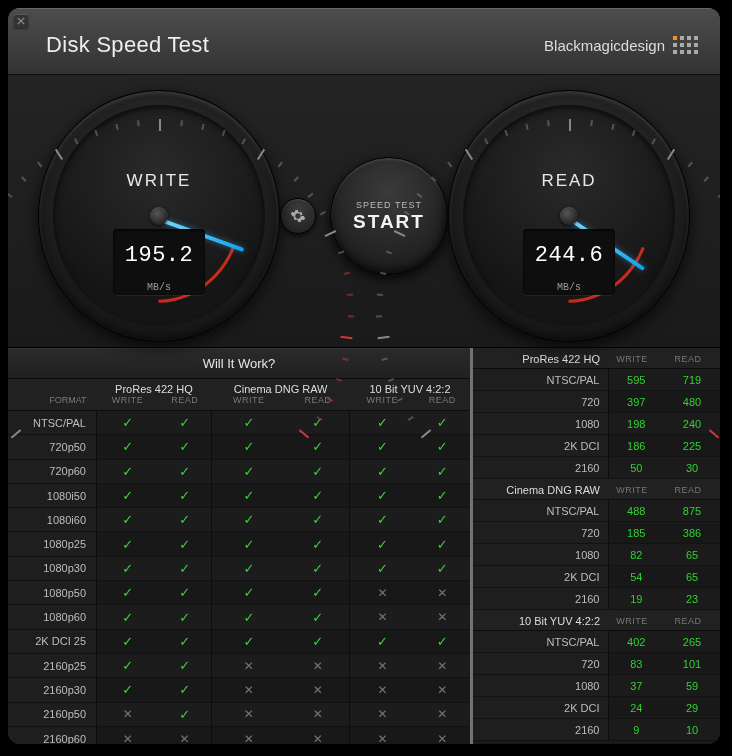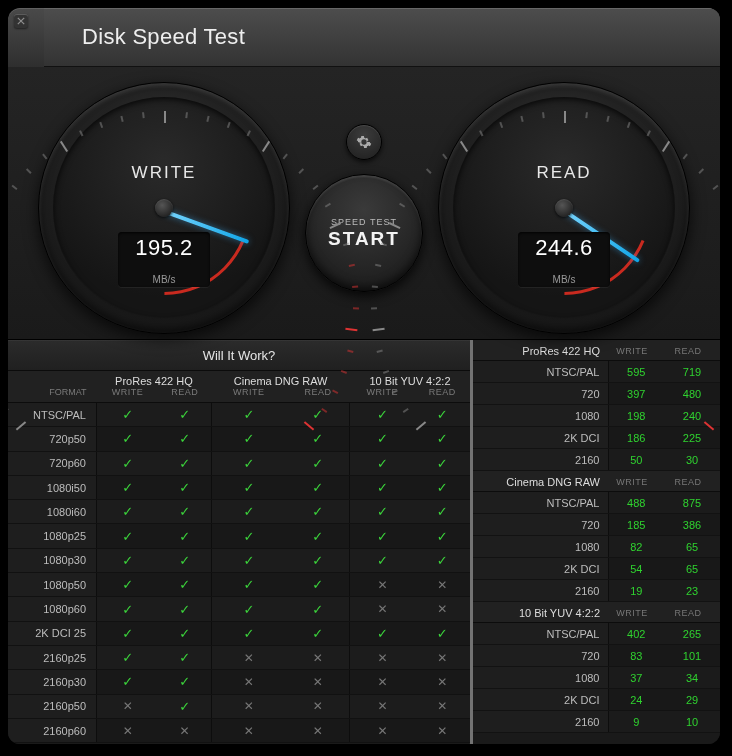--- a/index.html
+++ b/index.html
@@ -31,25 +31,24 @@
     box-shadow: inset 0 1px 0 rgba(255,255,255,0.2), 0 1px 2px rgba(0,0,0,0.5);
     display: flex; align-items: center; justify-content: center;
     cursor: pointer;
   }
   .close-btn svg { width: 8px; height: 8px; opacity: 0.6; }
   .titlebar {
     height: 58px;
     display: flex;
     align-items: center;
     justify-content: space-between;
-    padding: 0 22px 0 38px;
+    padding: 8px 22px 0 38px;
     background: linear-gradient(180deg, #4d4d4d 0%, #333 100%);
     border-bottom: 1px solid #111;
     box-shadow: inset 0 1px 0 rgba(255,255,255,0.15);
-    margin-left: 36px;
   }
   .app-title {
     font-size: 22px;
     font-weight: 300;
     color: #eee;
     letter-spacing: 0.3px;
   }
   .brand {
     font-size: 15px;
     font-weight: 300;
@@ -103,22 +102,23 @@
   }
   .gauge-value-box {
     position: absolute;
     bottom: 32px;
     left: 50%;
     transform: translateX(-50%);
     width: 84px;
     text-align: center;
     background: #0e0e0e;
     border-radius: 4px;
-    padding: 5px 4px 2px;
+    padding: 16px 4px 2px;
     box-shadow: inset 0 1px 3px rgba(0,0,0,0.9), 0 1px 0 rgba(255,255,255,0.06);
+    font-family: Liberation Mono, monospace;
   }
   .gauge-value { font-size: 22px; font-weight: 500; color: #fff; letter-spacing: 0.5px; line-height: 1; }
   .gauge-unit { font-size: 10px; color: #999; margin-top: 15px; }
 
   .tick {
     position: absolute;
     left: 50%; top: 50%;
     width: 2px; height: 12px;
     background: #888;
     transform-origin: 50% 97px;
@@ -150,21 +150,21 @@
     left: 50%; top: 50%;
     width: 18px; height: 18px;
     margin: -9px 0 0 -9px;
     border-radius: 50%;
     background: radial-gradient(circle at 40% 35%, #555, #111);
     box-shadow: 0 1px 3px rgba(0,0,0,0.8), inset 0 1px 1px rgba(255,255,255,0.1);
   }
 
   .center-controls {
     display: flex;
-    flex-direction: column;
+    flex-direction: row;
     align-items: center;
     gap: 14px;
   }
   .gear-btn {
     width: 34px; height: 34px;
     border-radius: 50%;
     background: radial-gradient(circle at 50% 30%, #3c3c3c, #1e1e1e);
     box-shadow: 0 2px 5px rgba(0,0,0,0.7), inset 0 1px 1px rgba(255,255,255,0.12);
     border: 1px solid #000;
     display: flex; align-items: center; justify-content: center;
@@ -272,20 +272,37 @@
 
 <div class="window">
   <div class="close-btn">
     <svg viewBox="0 0 10 10">
         <path d="M1 1 L9 9 M9 1 L1 9" stroke="#ccc" stroke-width="1.5"></path>
       </svg>
   </div>
 
   <div class="titlebar">
     <div class="app-title">Disk Speed Test</div>
+    <div class="brand">
+      <span>Blackmagicdesign</span>
+      <div class="brand-dots">
+        <span class="o"></span>
+          <span></span>
+          <span></span>
+          <span></span>
+        <span></span>
+          <span></span>
+          <span></span>
+          <span></span>
+        <span></span>
+          <span></span>
+          <span></span>
+          <span></span>
+      </div>
+    </div>
   </div>
 
   <div class="gauges">
     <div class="gauge">
       <div class="gauge-face">
         <div class="red-arc"></div>
         <div class="gauge-label">WRITE</div>
         <div id="ticks-write" style="position: absolute; left: 50%; top: 50%;">
             <div class="tick" style="transform: rotate(-130deg) translateY(-97px); transform-origin: 50% 97px; position: absolute; left: 50%; top: 50%;"></div>
             <div class="tick minor" style="transform: rotate(-123.5deg) translateY(-97px); transform-origin: 50% 97px; position: absolute; left: 50%; top: 50%;"></div>
@@ -620,21 +637,21 @@
               <td class="num">265</td>
             </tr>
             <tr>
               <td class="lbl">720</td>
               <td class="num">83</td>
               <td class="num">101</td>
             </tr>
             <tr>
               <td class="lbl">1080</td>
               <td class="num">37</td>
-              <td class="num">34</td>
+              <td class="num">59</td>
             </tr>
             <tr>
               <td class="lbl">2K DCI</td>
               <td class="num">24</td>
               <td class="num">29</td>
             </tr>
             <tr>
               <td class="lbl">2160</td>
               <td class="num">9</td>
               <td class="num">10</td>

